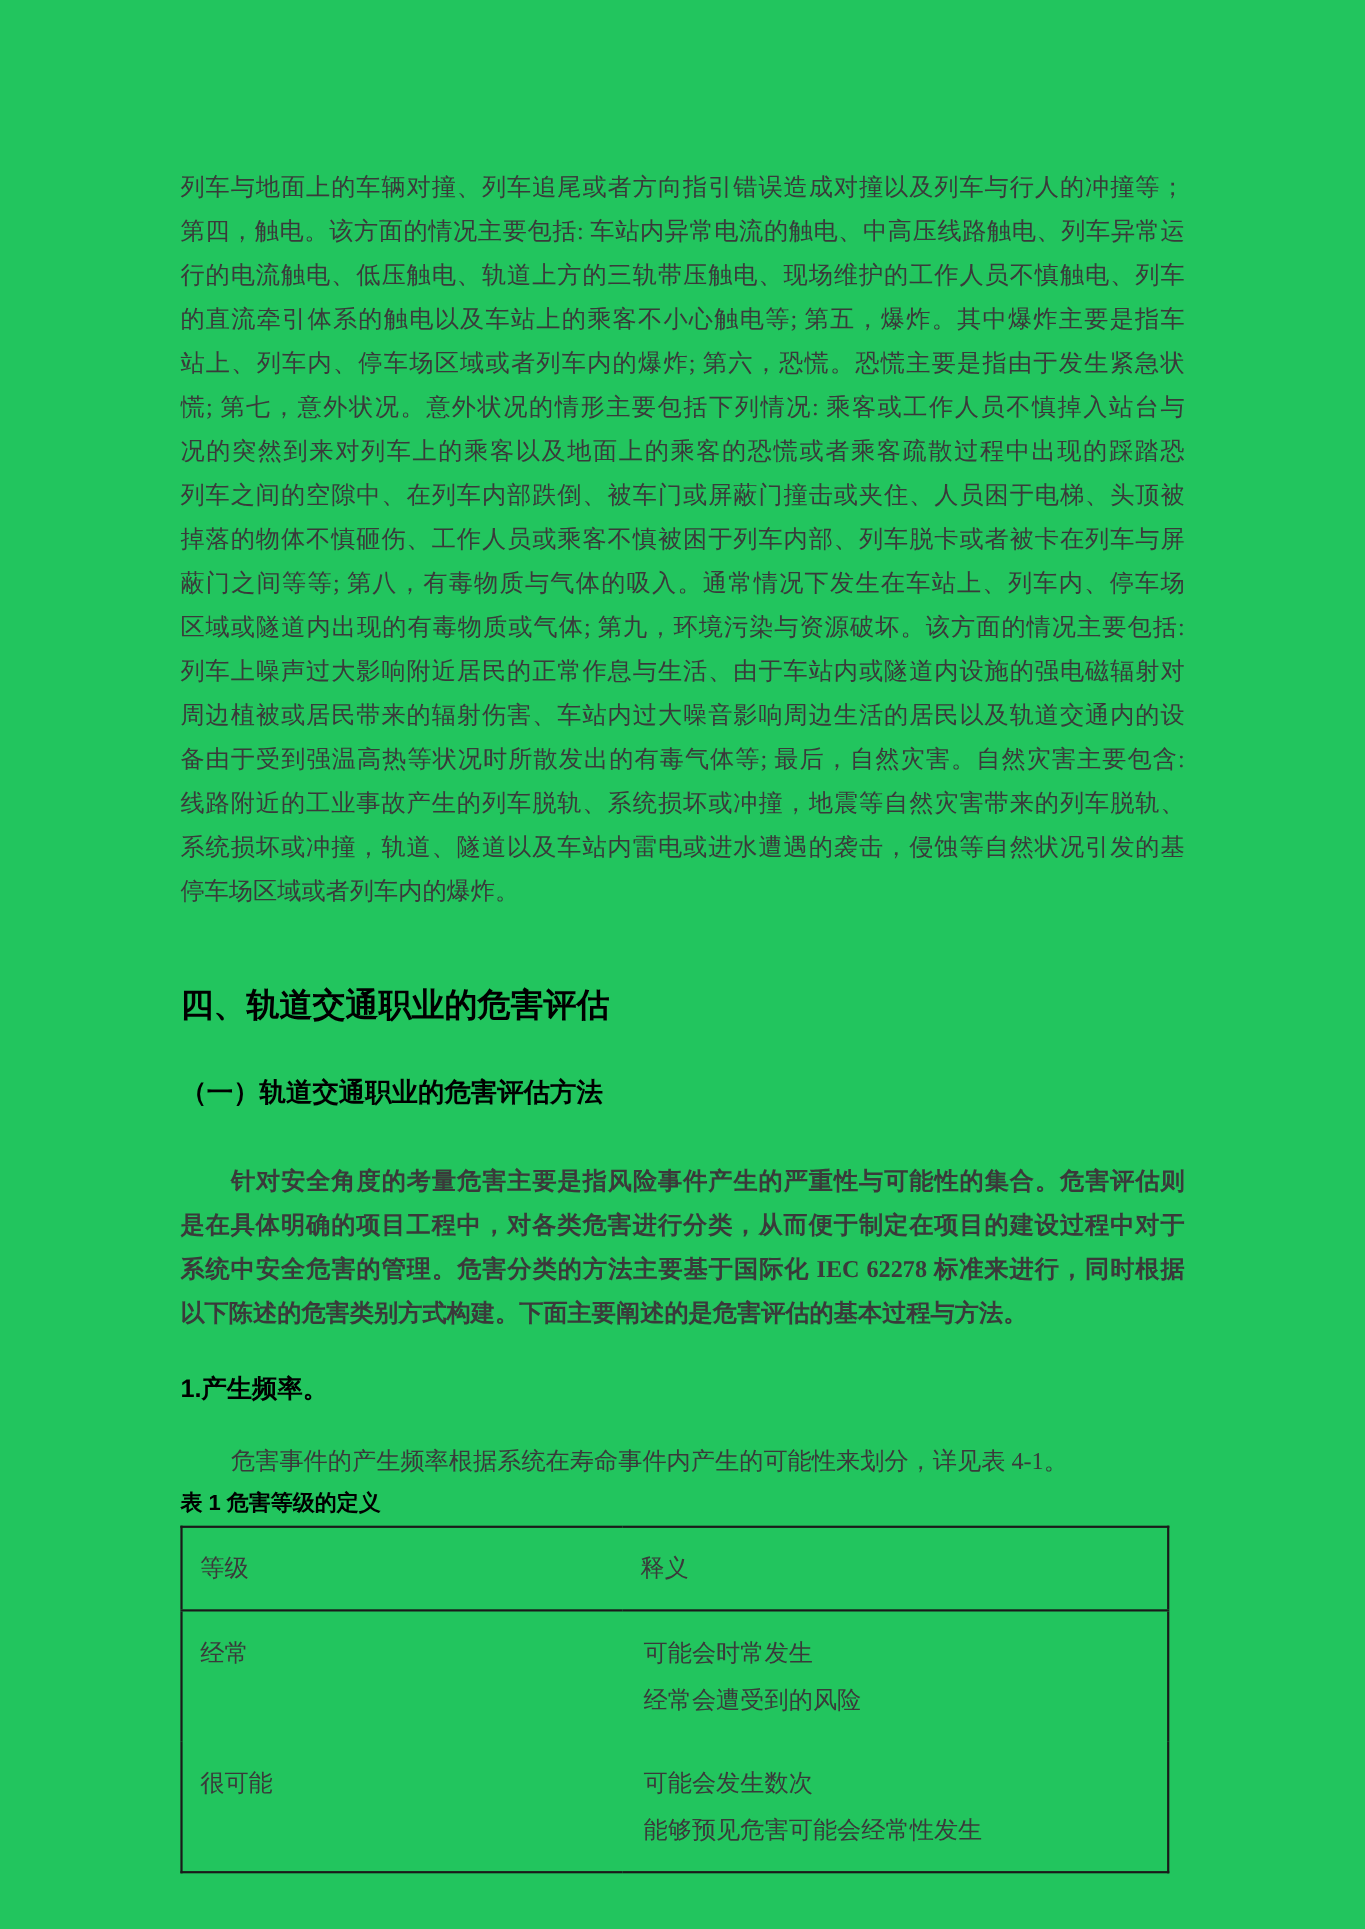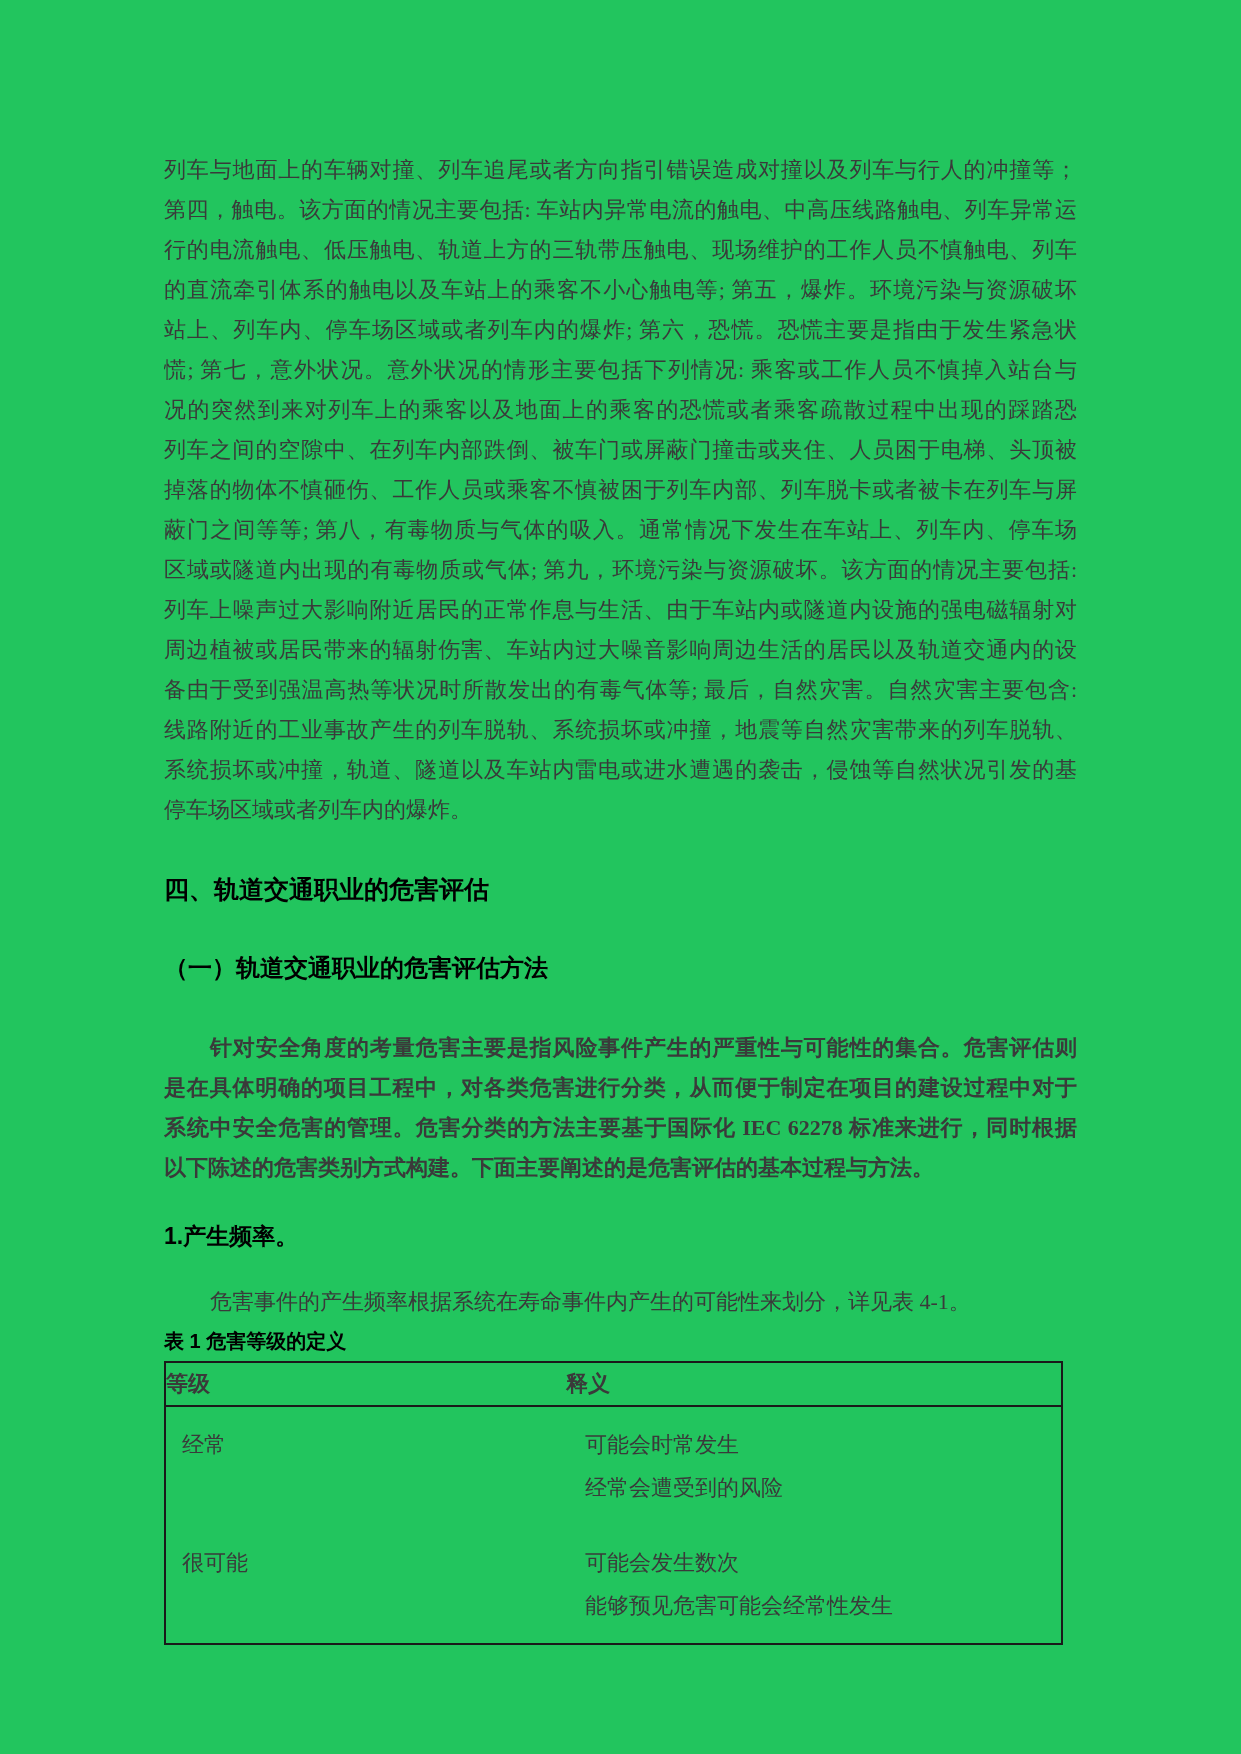--- a/index.html
+++ b/index.html
@@ -29,24 +29,24 @@
     text-align:justify;
     text-align-last:justify;
     white-space:nowrap;
   }
   .ln-last{
     text-align-last:left;
     white-space:normal;
   }
   .ln-ind{text-indent:46px;}
   .h1{
-    margin:40px 0 0 0;
+    margin:66px 0 0 0;
     font-family:"Liberation Sans","DejaVu Sans",sans-serif;
     font-weight:700;
-    font-size:25px;
+    font-size:30px;
     line-height:38px;
     color:#000000;
   }
   .h2{
     margin:44px 0 0 0;
     font-family:"Liberation Sans","DejaVu Sans",sans-serif;
     font-weight:700;
     font-size:24px;
     line-height:32px;
     color:#000000;
@@ -72,26 +72,26 @@
   }
   table.hazard{
     margin-top:7px;
     width:899px;
     border-collapse:collapse;
     table-layout:fixed;
   }
   table.hazard{border:2px solid #1a1a1a;}
   table.hazard th{
     border-bottom:2px solid #1a1a1a;
-    font-weight:bold;
+    font-weight:normal;
     font-size:22px;
     height:42px;
     text-align:left;
     vertical-align:middle;
-    padding:0;
+    padding:16px;
   }
   table.hazard td{
     font-size:22px;
     vertical-align:top;
     padding:16px;
   }
   .col-level{width:401px;}
   th.level-h{padding-left:22px;}
   th.meaning-h{padding-left:17px;}
   td.level-c{padding-left:22px;line-height:43px;}
@@ -101,21 +101,21 @@
 </head>
 <body>
 
 <div class="page">
   <div class="content">
 
     <div class="para p1">
       <div class="ln">列车与地面上的车辆对撞、列车追尾或者方向指引错误造成对撞以及列车与行人的冲撞等；</div>
       <div class="ln">第四，触电。该方面的情况主要包括: 车站内异常电流的触电、中高压线路触电、列车异常运</div>
       <div class="ln">行的电流触电、低压触电、轨道上方的三轨带压触电、现场维护的工作人员不慎触电、列车</div>
-      <div class="ln">的直流牵引体系的触电以及车站上的乘客不小心触电等; 第五，爆炸。环境污染与资源破坏</div>
+      <div class="ln">的直流牵引体系的触电以及车站上的乘客不小心触电等; 第五，爆炸。其中爆炸主要是指车</div>
       <div class="ln">站上、列车内、停车场区域或者列车内的爆炸; 第六，恐慌。恐慌主要是指由于发生紧急状</div>
       <div class="ln">慌; 第七，意外状况。意外状况的情形主要包括下列情况: 乘客或工作人员不慎掉入站台与</div>
       <div class="ln">况的突然到来对列车上的乘客以及地面上的乘客的恐慌或者乘客疏散过程中出现的踩踏恐</div>
       <div class="ln">列车之间的空隙中、在列车内部跌倒、被车门或屏蔽门撞击或夹住、人员困于电梯、头顶被</div>
       <div class="ln">掉落的物体不慎砸伤、工作人员或乘客不慎被困于列车内部、列车脱卡或者被卡在列车与屏</div>
       <div class="ln">蔽门之间等等; 第八，有毒物质与气体的吸入。通常情况下发生在车站上、列车内、停车场</div>
       <div class="ln">区域或隧道内出现的有毒物质或气体; 第九，环境污染与资源破坏。该方面的情况主要包括:</div>
       <div class="ln">列车上噪声过大影响附近居民的正常作息与生活、由于车站内或隧道内设施的强电磁辐射对</div>
       <div class="ln">周边植被或居民带来的辐射伤害、车站内过大噪音影响周边生活的居民以及轨道交通内的设</div>
       <div class="ln">备由于受到强温高热等状况时所散发出的有毒气体等; 最后，自然灾害。自然灾害主要包含:</div>

